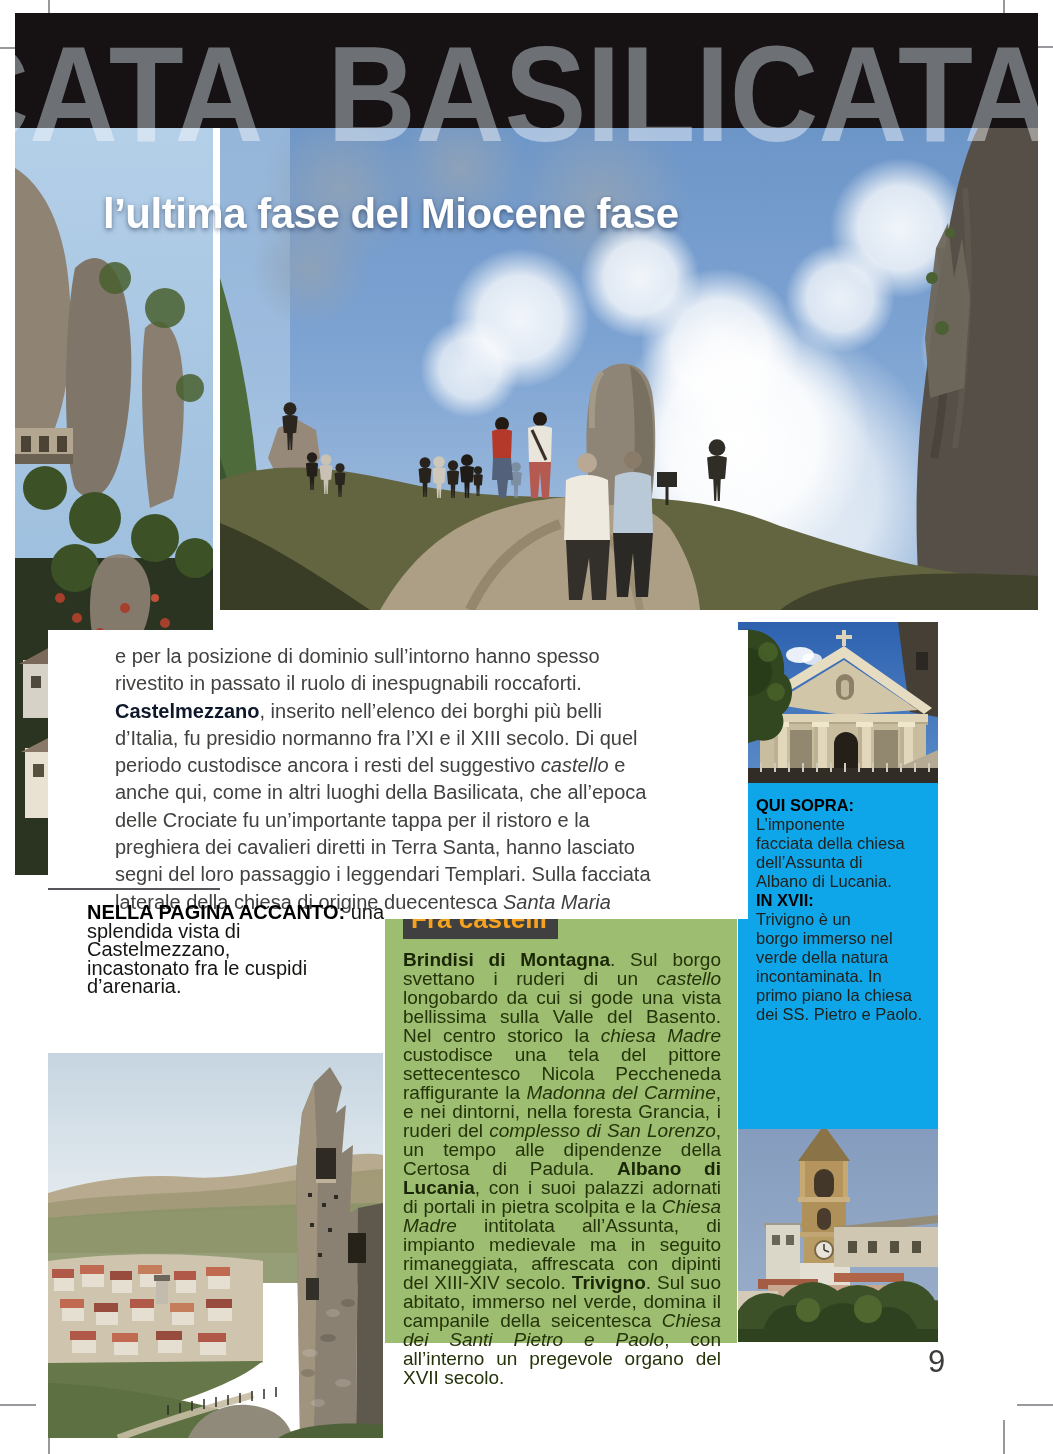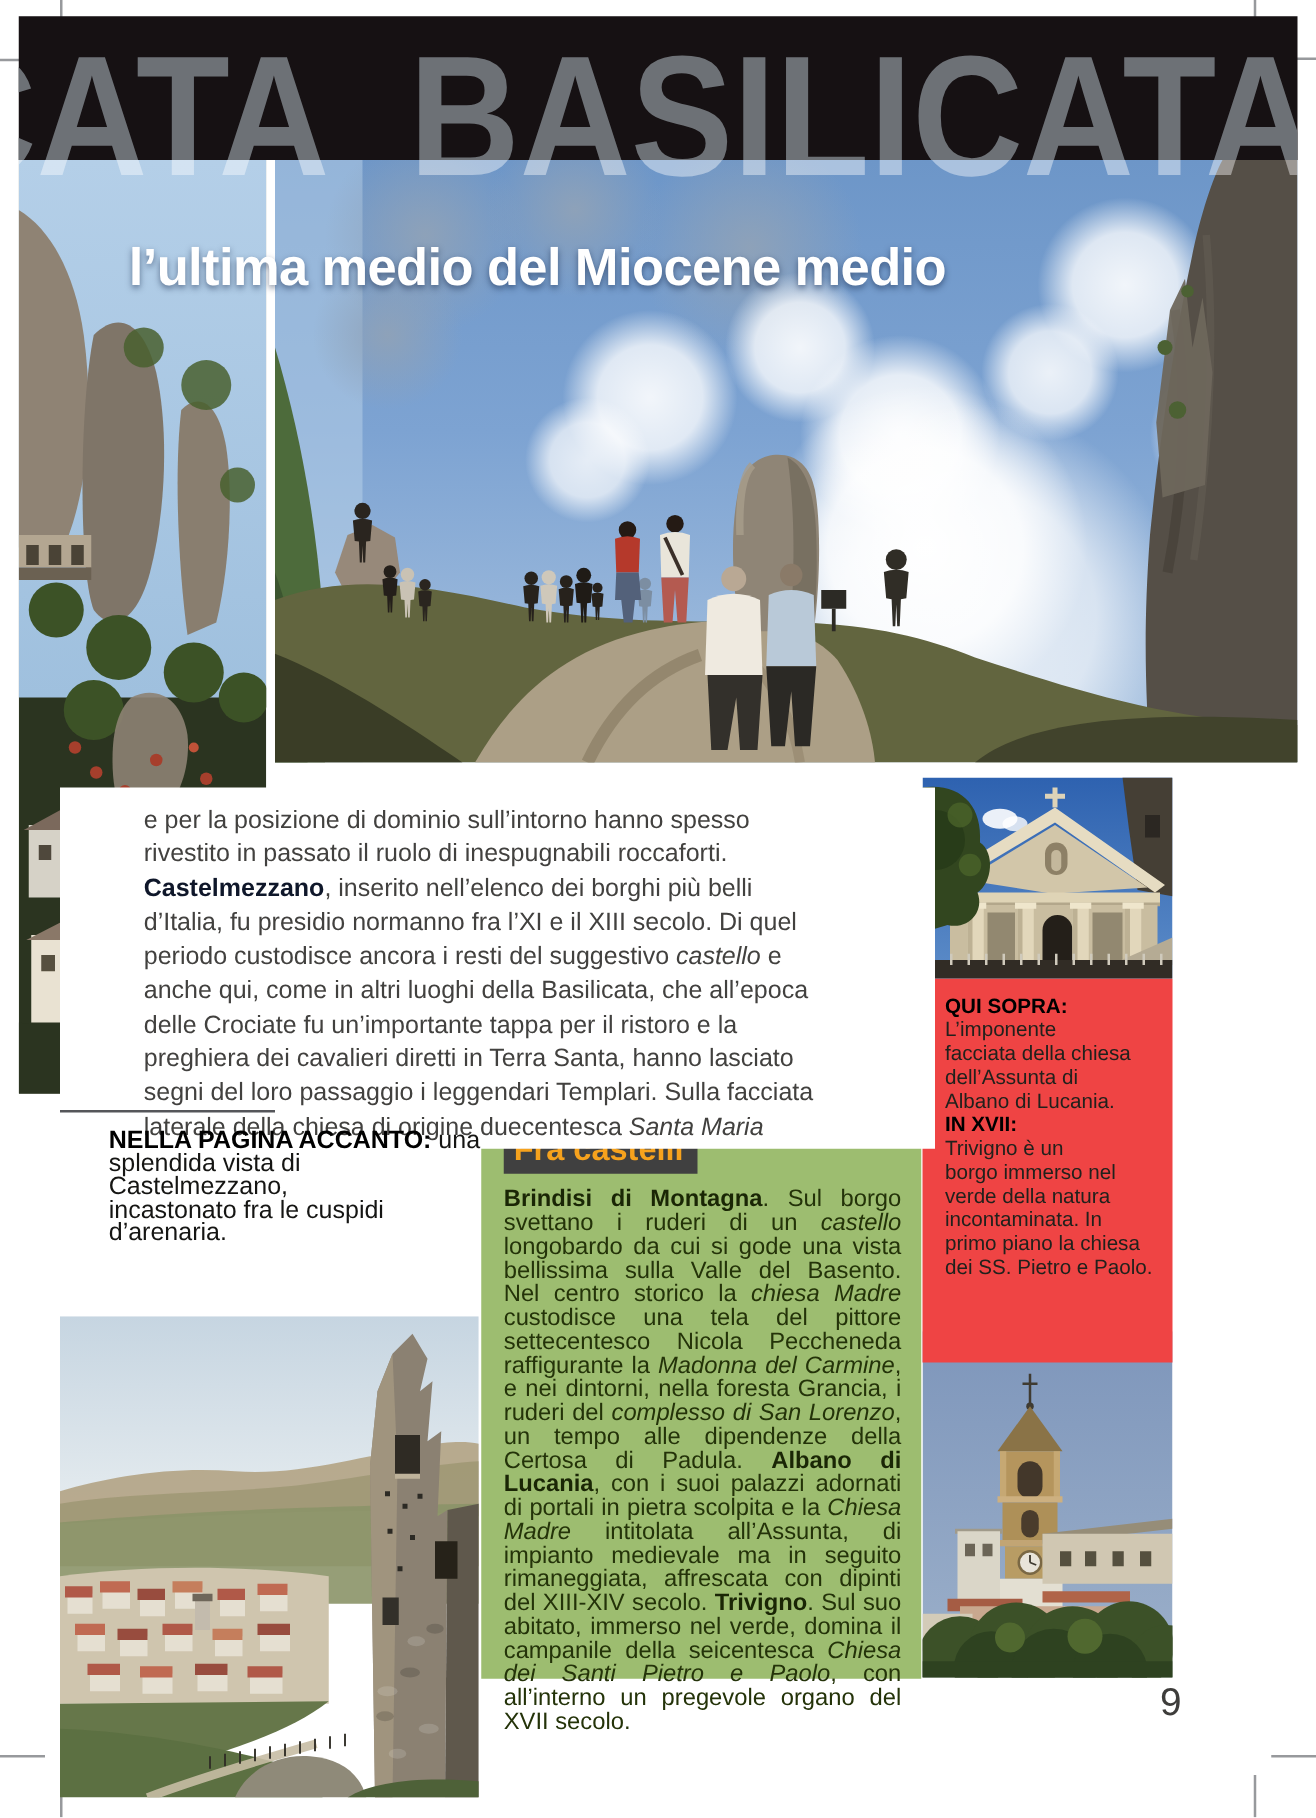--- a/index.html
+++ b/index.html
@@ -43,22 +43,22 @@
   .gb-titles{margin:10px 0 0 18px;}
   .gb-bar{display:inline-block;background:#404040;padding:1px 11px 5px 8px;
           font-weight:bold;font-size:26px;line-height:30px;}
   .gb-bar1{color:#f6a21d;}
   .gb-bar2{color:#ffffff;margin-top:-2px;}
   .gb-body{margin:11px 16px 0 18px;font-size:19px;line-height:19px;text-align:justify;
            color:#243309;}
   .gb-body b{color:#1a2605;}
 
   
-  .right-captions{position:absolute;left:738px;top:783px;width:200px;height:307px;
-                  background:#ef4444;box-sizing:border-box;padding:13px 12px 0 18px;
+  .right-captions{position:absolute;left:738px;top:783px;width:200px;height:346px;
+                  background:#0ea5e9;box-sizing:border-box;padding:13px 12px 0 18px;
                   font-size:16.5px;line-height:19px;color:#21211c;z-index:2;}
   .right-captions .cap + .cap{margin-top:17px;}
 
   .page-number{position:absolute;left:928px;top:1344px;font-size:31px;color:#3e3d3b;z-index:2;}
 </style>
 </head>
 <body>
 
 <div class="page">
 
@@ -70,21 +70,21 @@
   <div class="cm" style="left:0;top:1404px;width:36px;height:2px"></div>
   <div class="cm" style="left:1003px;top:1420px;width:2px;height:34px"></div>
   <div class="cm" style="left:1017px;top:1404px;width:36px;height:2px"></div>
 
   <div class="band">
     <div class="wm wm-gray">BASILICATA  BASILICATA</div>
   </div>
   <div class="wm-overlay-wrap">
     <div class="wm wm-light">BASILICATA  BASILICATA</div>
   </div>
-  <div class="headline">l’ultima medio del Miocene medio</div>
+  <div class="headline">l’ultima fase del Miocene fase</div>
 
   <div class="photo" style="left:15px;top:128px" aria-label="Vista di Castelmezzano fra le cuspidi d’arenaria">
     <svg width="198" height="747" viewBox="0 0 198 747">
       <defs>
         <linearGradient id="ls-sky" x1="0" y1="0" x2="0" y2="1">
           <stop offset="0" stop-color="#b4cfe8"></stop>
             <stop offset="1" stop-color="#9fc0de"></stop>
         </linearGradient>
       </defs>
       <rect x="0" y="0" width="198" height="747" fill="#2b3420"></rect>

